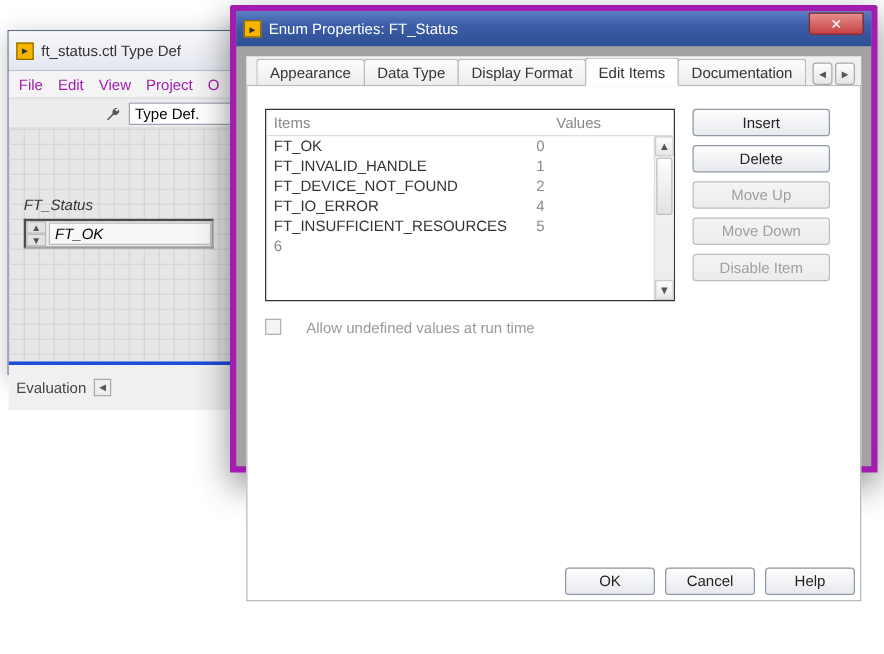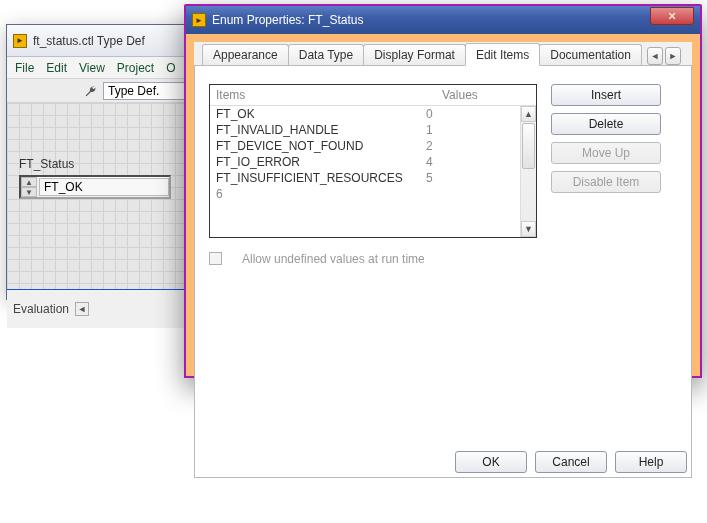--- a/index.html
+++ b/index.html
@@ -45,21 +45,21 @@
   .back-titlebar .title { color: #333; }
   .back-menu {
     height: 22px;
     display: flex;
     align-items: center;
     gap: 12px;
     padding: 0 8px;
     background: #f4f4f4;
     border-bottom: 1px solid #d4d4d4;
     font-size: 12px;
-    color: #14532d;
+    color: #a21caf;
   }
   .back-toolbar {
     height: 24px;
     background: #ececec;
     border-bottom: 1px solid #d4d4d4;
     display: flex;
     align-items: center;
     gap: 6px;
     padding: 0 6px;
     justify-content: center;
@@ -78,20 +78,21 @@
     padding: 0 4px;
     font-size: 12px;
   }
   .back-canvas {
     position: relative;
     height: 186px;
     background:
       linear-gradient(#d2d2d2 1px, transparent 1px) 0 0/12px 12px,
       linear-gradient(90deg,#d2d2d2 1px, transparent 1px) 0 0/12px 12px,
       #e6e6e6;
+    font-style: italic;
   }
   .fp-label {
     position:absolute; left:12px; top:54px; color:#333; font-size:12px;
   }
   .enum-ctrl {
     position:absolute; left:12px; top:72px;
     width: 152px; height:24px;
     border: 2px inset #a0a0a0;
     background:#efefef;
     display:flex; align-items:center;
@@ -99,42 +100,42 @@
   }
   .enum-ctrl .incdec { width:16px; display:flex; flex-direction:column; }
   .enum-ctrl .incdec div { height:10px; text-align:center; font-size:8px; color:#555; line-height:10px; background:#e2e2e2; border:1px solid #bbb;}
   .enum-ctrl .val {
     flex:1; margin-left:2px; background:#f8f8f8; border:1px solid #bbb; height:18px;
     display:flex; align-items:center; padding:0 4px; font-size:12px;
   }
   .back-status {
     height: 39px;
     background:#f0f0f0;
-    border-top:1px solid #1d4ed8;
+    border-top:3px solid #1d4ed8;
     display:flex;
     align-items:center;
     padding:0 6px;
     gap:6px;
     font-size:12px;
     color:#444;
   }
   .back-status .scroll-left {
     width:14px;height:14px;border:1px solid #aaa;background:#eee;display:flex;align-items:center;justify-content:center;font-size:9px;color:#555;
   }
 
   
   .dialog {
     position:absolute;
     left: 184px;
     top: 4px;
     width: 518px;
     height: 374px;
-    background: #fdba74;
+    background: #a3a3a3;
     box-shadow: 0 10px 28px rgba(0,0,0,.45);
-    border: 2px solid #a21caf;
+    border: 5px solid #a21caf;
     border-radius: 2px 2px 0 0;
   }
   .dlg-titlebar {
     height: 28px;
     background: linear-gradient(#5a7dc3,#3c5ea8 40%,#2f4f93);
     display:flex; align-items:center; padding:0 6px; gap:6px;
   }
   .dlg-titlebar .title { color:#fff; font-size:12px; }
   .dlg-titlebar .spacer { flex:1; }
   .win-close {
@@ -367,20 +368,21 @@
               <div style="flex:1"></div>
               <div class="scrollbtn">▼</div>
             </div>
           </div>
         </div>
 
         <div class="btn-col">
           <div class="btn">Insert</div>
           <div class="btn">Delete</div>
           <div class="btn disabled">Move Up</div>
+          <div class="btn disabled">Move Down</div>
           <div class="btn disabled">Disable Item</div>
         </div>
       </div>
 
       <div class="chk-row">
         <span class="chk"></span>
         <span>Allow undefined values at run time</span>
       </div>
 
       <div class="dlg-footer">

